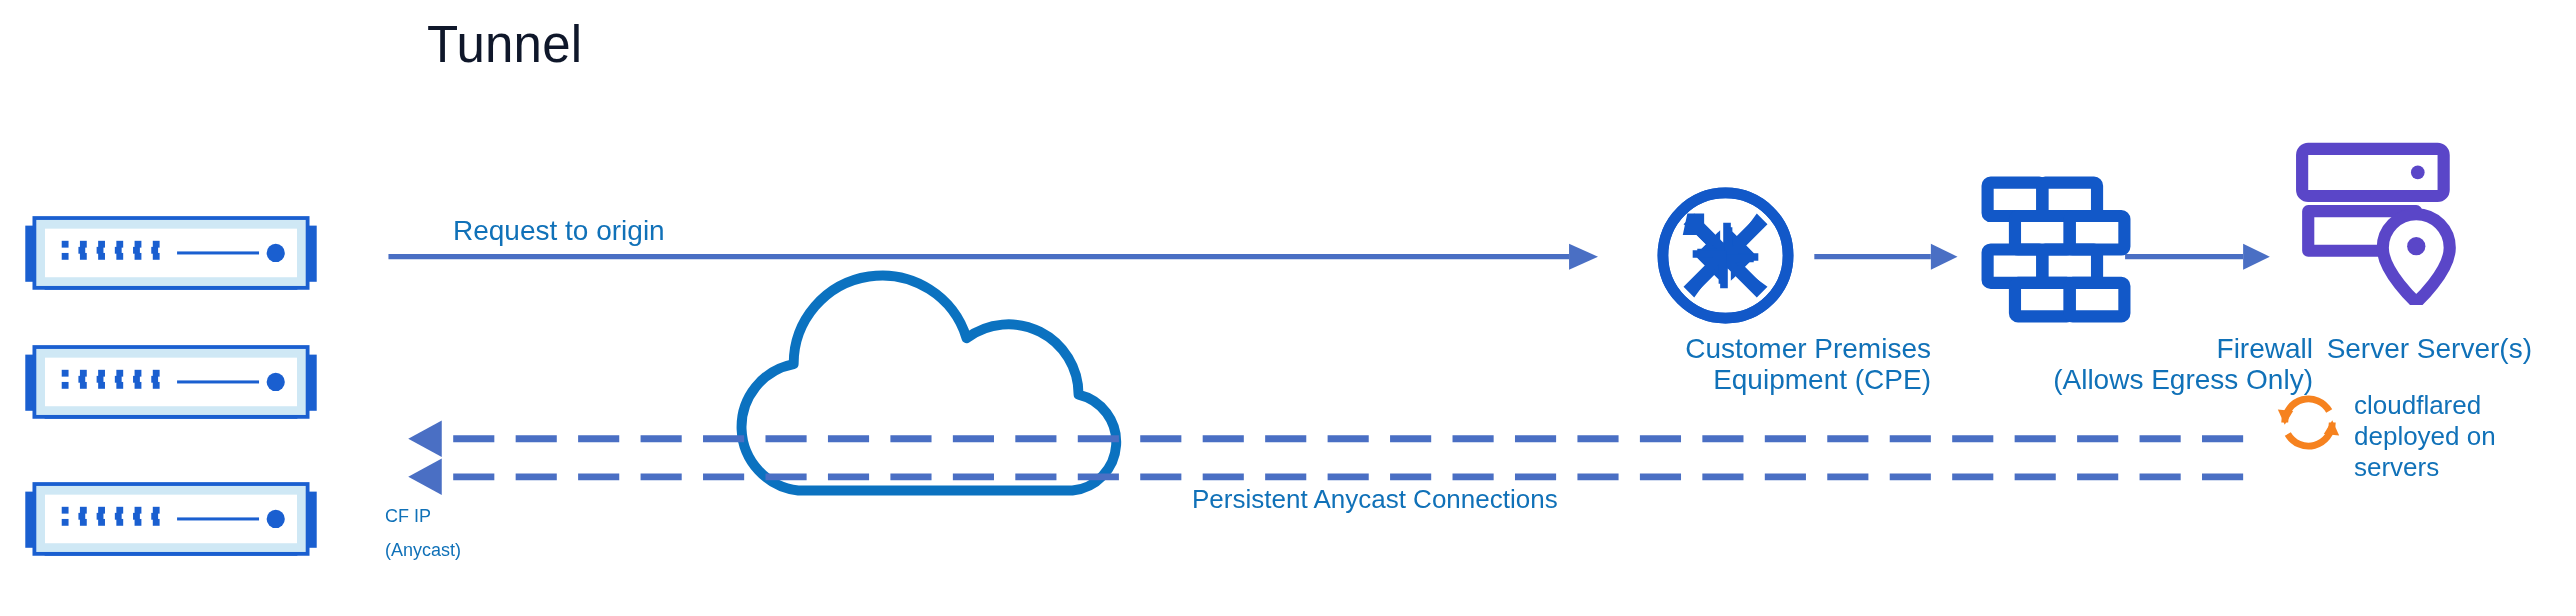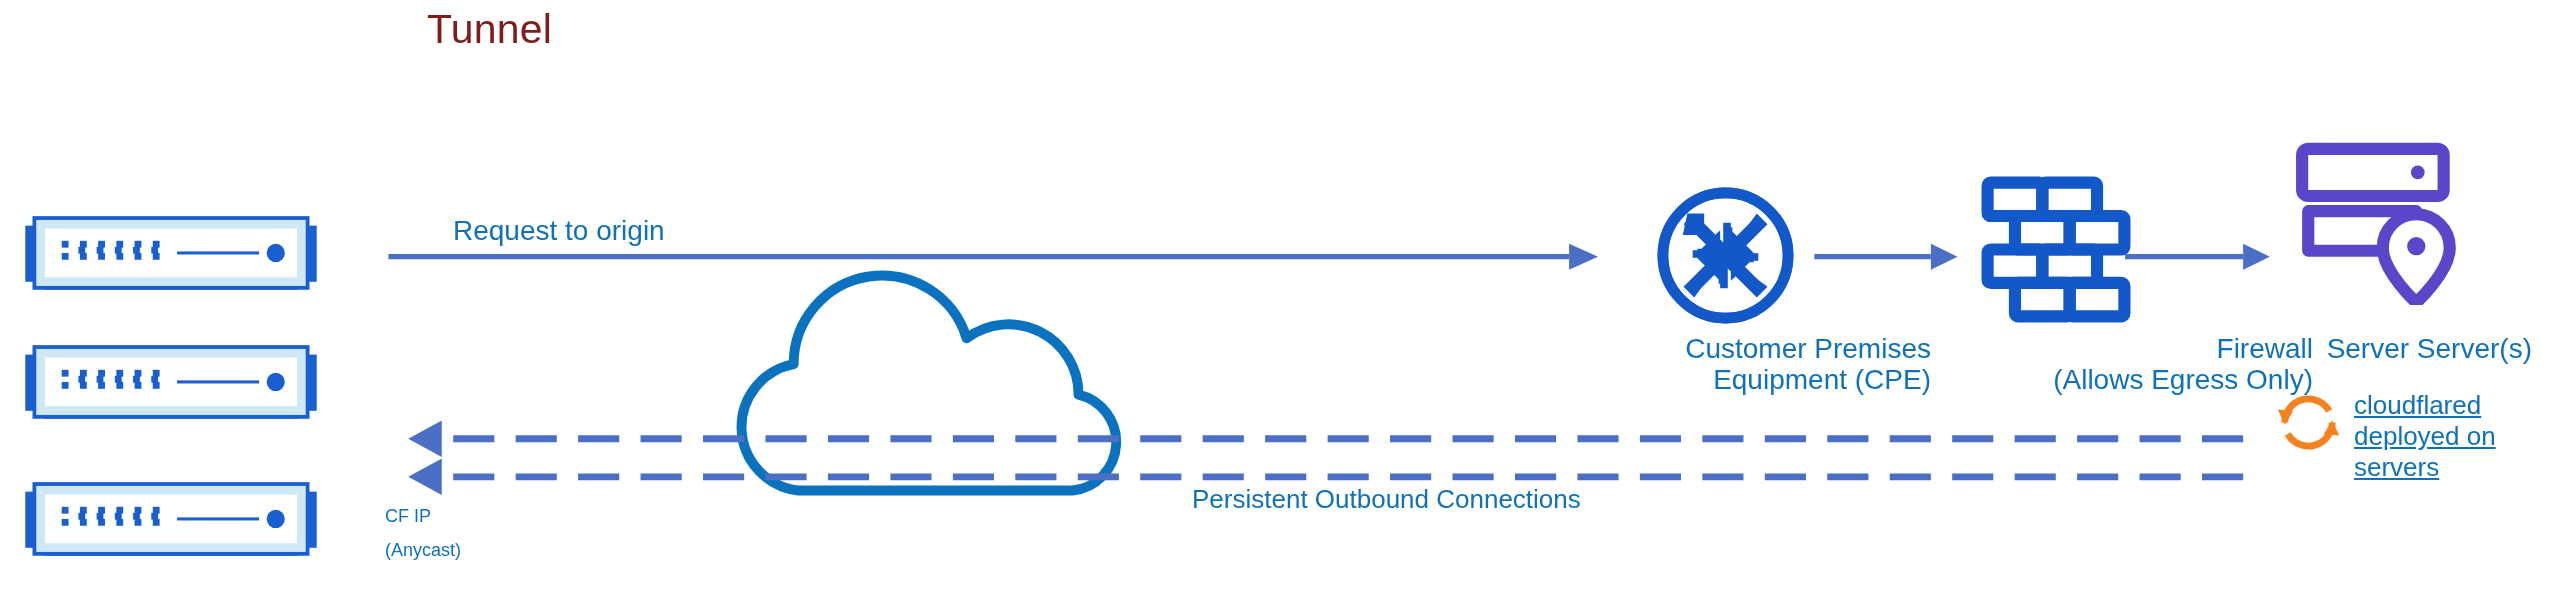--- a/index.html
+++ b/index.html
@@ -15,23 +15,23 @@
     width: 2576px;
     height: 617px;
     background: #ffffff;
     overflow: hidden;
   }
   .abs { position: absolute; }
 
   
   #diagram-title {
     left: 427px;
-    top: 6px;
-    font-size: 41px;
-    color: #7f1d1d;
+    top: 15px;
+    font-size: 51px;
+    color: #0f172a;
     letter-spacing: 0.2px;
     white-space: nowrap;
   }
 
   
   #cf-logo { left: 10.7px; top: 97px; width: 335px; height: 114px; }
   #cf-logo svg { display: block; }
 
   
   .server-rack { width: 320px; height: 85px; }
@@ -96,21 +96,20 @@
   }
 
   #cloudflared-label {
     left: 2354px;
     top: 390px;
     width: 206px;
     color: #1071b8;
     font-size: 26px;
     line-height: 31px;
     white-space: pre-line;
-    text-decoration: underline;
   }
 </style>
 </head>
 <body>
 
 <div id="stage">
 
   <div class="abs" id="diagram-title">Tunnel</div>
 
 
@@ -243,21 +242,21 @@
         <line x1="2945" y1="626" x2="580" y2="626" stroke="#4a6fc4" stroke-width="9" stroke-dasharray="54 28"></line>
         <polygon points="580,602 536,626 580,650" fill="#4a6fc4"></polygon>
       </g>
 
     </svg>
   </div>
 
 
   <div class="abs" id="request-label">Request to origin</div>
 
-  <div class="abs" id="persistent-label">Persistent Outbound Connections</div>
+  <div class="abs" id="persistent-label">Persistent Anycast Connections</div>
 
   <div class="abs" id="cfip-label">CF IP
 (Anycast)</div>
 
   <div class="abs node-icon" id="cpe-icon">
     <svg width="145" height="145" viewBox="0 0 190 190" xmlns="http://www.w3.org/2000/svg">
       <circle cx="95" cy="95" r="82" fill="none" stroke="#1258c8" stroke-width="14"></circle>
       <g fill="#1258c8">
 
         <path d="M45 40 l22 -0 l0 18 l26 26 l-10 10 l-26 -26 l-18 0 z" transform="rotate(0 70 65)"></path>

